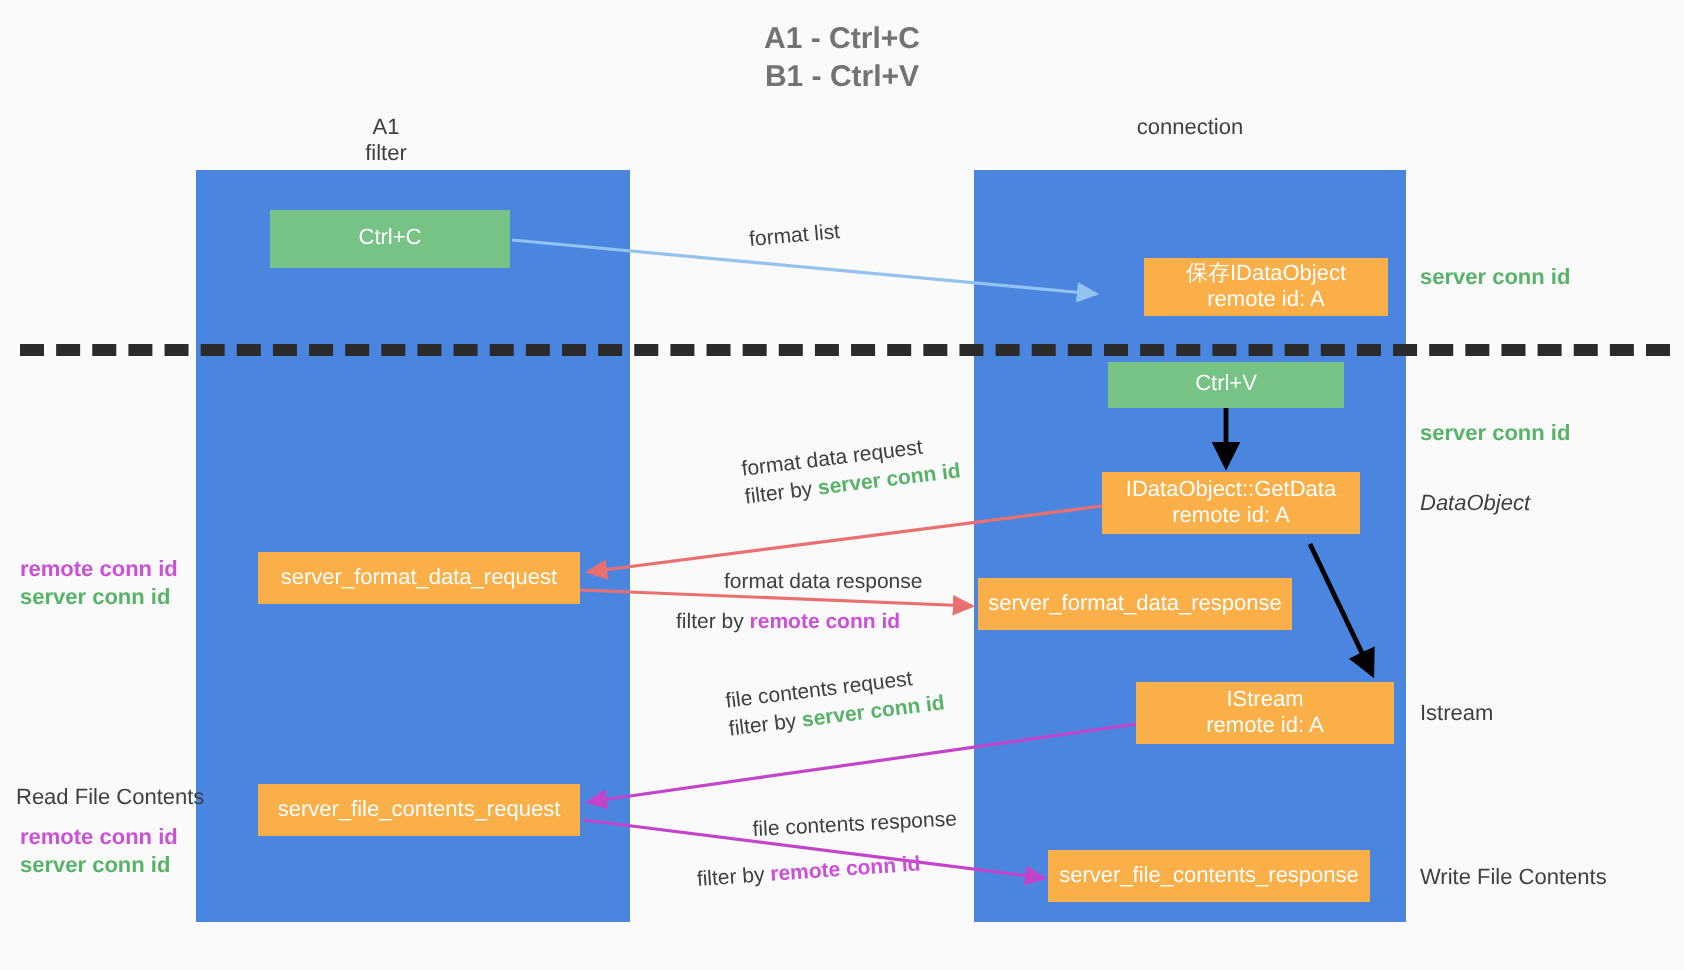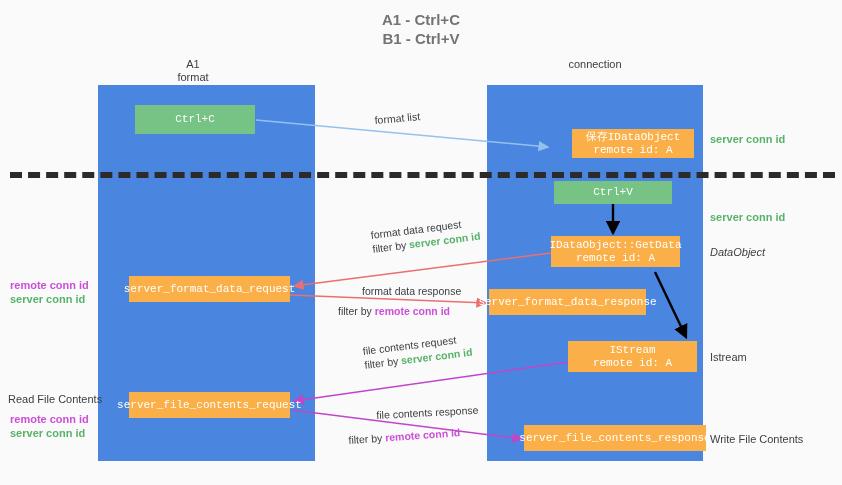--- a/index.html
+++ b/index.html
@@ -22,21 +22,21 @@
   .col-head{
     position:absolute;text-align:center;font-size:11px;color:#3c4043;
     line-height:13px;
   }
 
   
   .box{
     position:absolute;display:flex;flex-direction:column;
     align-items:center;justify-content:center;
     font-size:11px;line-height:13px;text-align:center;
-    color:#ffffff;box-sizing:border-box;font-family:Liberation Mono, monospace;
+    color:#ffffff;box-sizing:border-box;
   }
   .box.green{background:#77c285;}
   .box.orange{background:#fbaf49;}
   .box .l2{display:block;}
 
   
   .note{position:absolute;font-size:11px;line-height:14px;color:#3c4043;}
   .note.green{color:#57b368;font-weight:bold;}
   .cid-purple{color:#cc4fd8;font-weight:bold;}
   .cid-green{color:#57b368;font-weight:bold;}
@@ -61,21 +61,21 @@
 
 <div id="stage">
 
   <div class="title">
     <div>A1 - Ctrl+C</div>
     <div>B1 - Ctrl+V</div>
   </div>
 
   <div class="col-head" style="left:128px;top:58px;width:130px;">
     <div>A1</div>
-    <div>format</div>
+    <div>filter</div>
   </div>
   <div class="col-head" style="left:530px;top:58px;width:130px;">
     <div>connection</div>
   </div>
 
   <div class="col" style="left:98px;top:85px;width:217px;height:376px;"></div>
   <div class="col" style="left:487px;top:85px;width:216px;height:376px;"></div>
 
   <svg class="edges" viewBox="0 0 842 485">
     <defs>
@@ -138,21 +138,21 @@
 
   <div class="box orange" style="left:489px;top:289px;width:157px;height:26px;justify-content:center;">
     <span>server_format_data_response</span>
   </div>
 
   <div class="box orange" style="left:568px;top:341px;width:129px;height:31px;">
     <span>IStream</span>
     <span class="l2">remote id: A</span>
   </div>
 
-  <div class="box orange" style="left:524px;top:425px;width:182px;height:26px;">
+  <div class="box orange" style="left:524px;top:425px;width:161px;height:26px;">
     <span>server_file_contents_response</span>
   </div>
 
   <div class="note green" style="left:710px;top:132px;">server conn id</div>
 
   <div class="note green" style="left:710px;top:210px;">server conn id</div>
 
   <div class="note plain" style="left:710px;top:245px;font-style:italic;">DataObject</div>
 
   <div class="note plain" style="left:710px;top:350px;">Istream</div>

